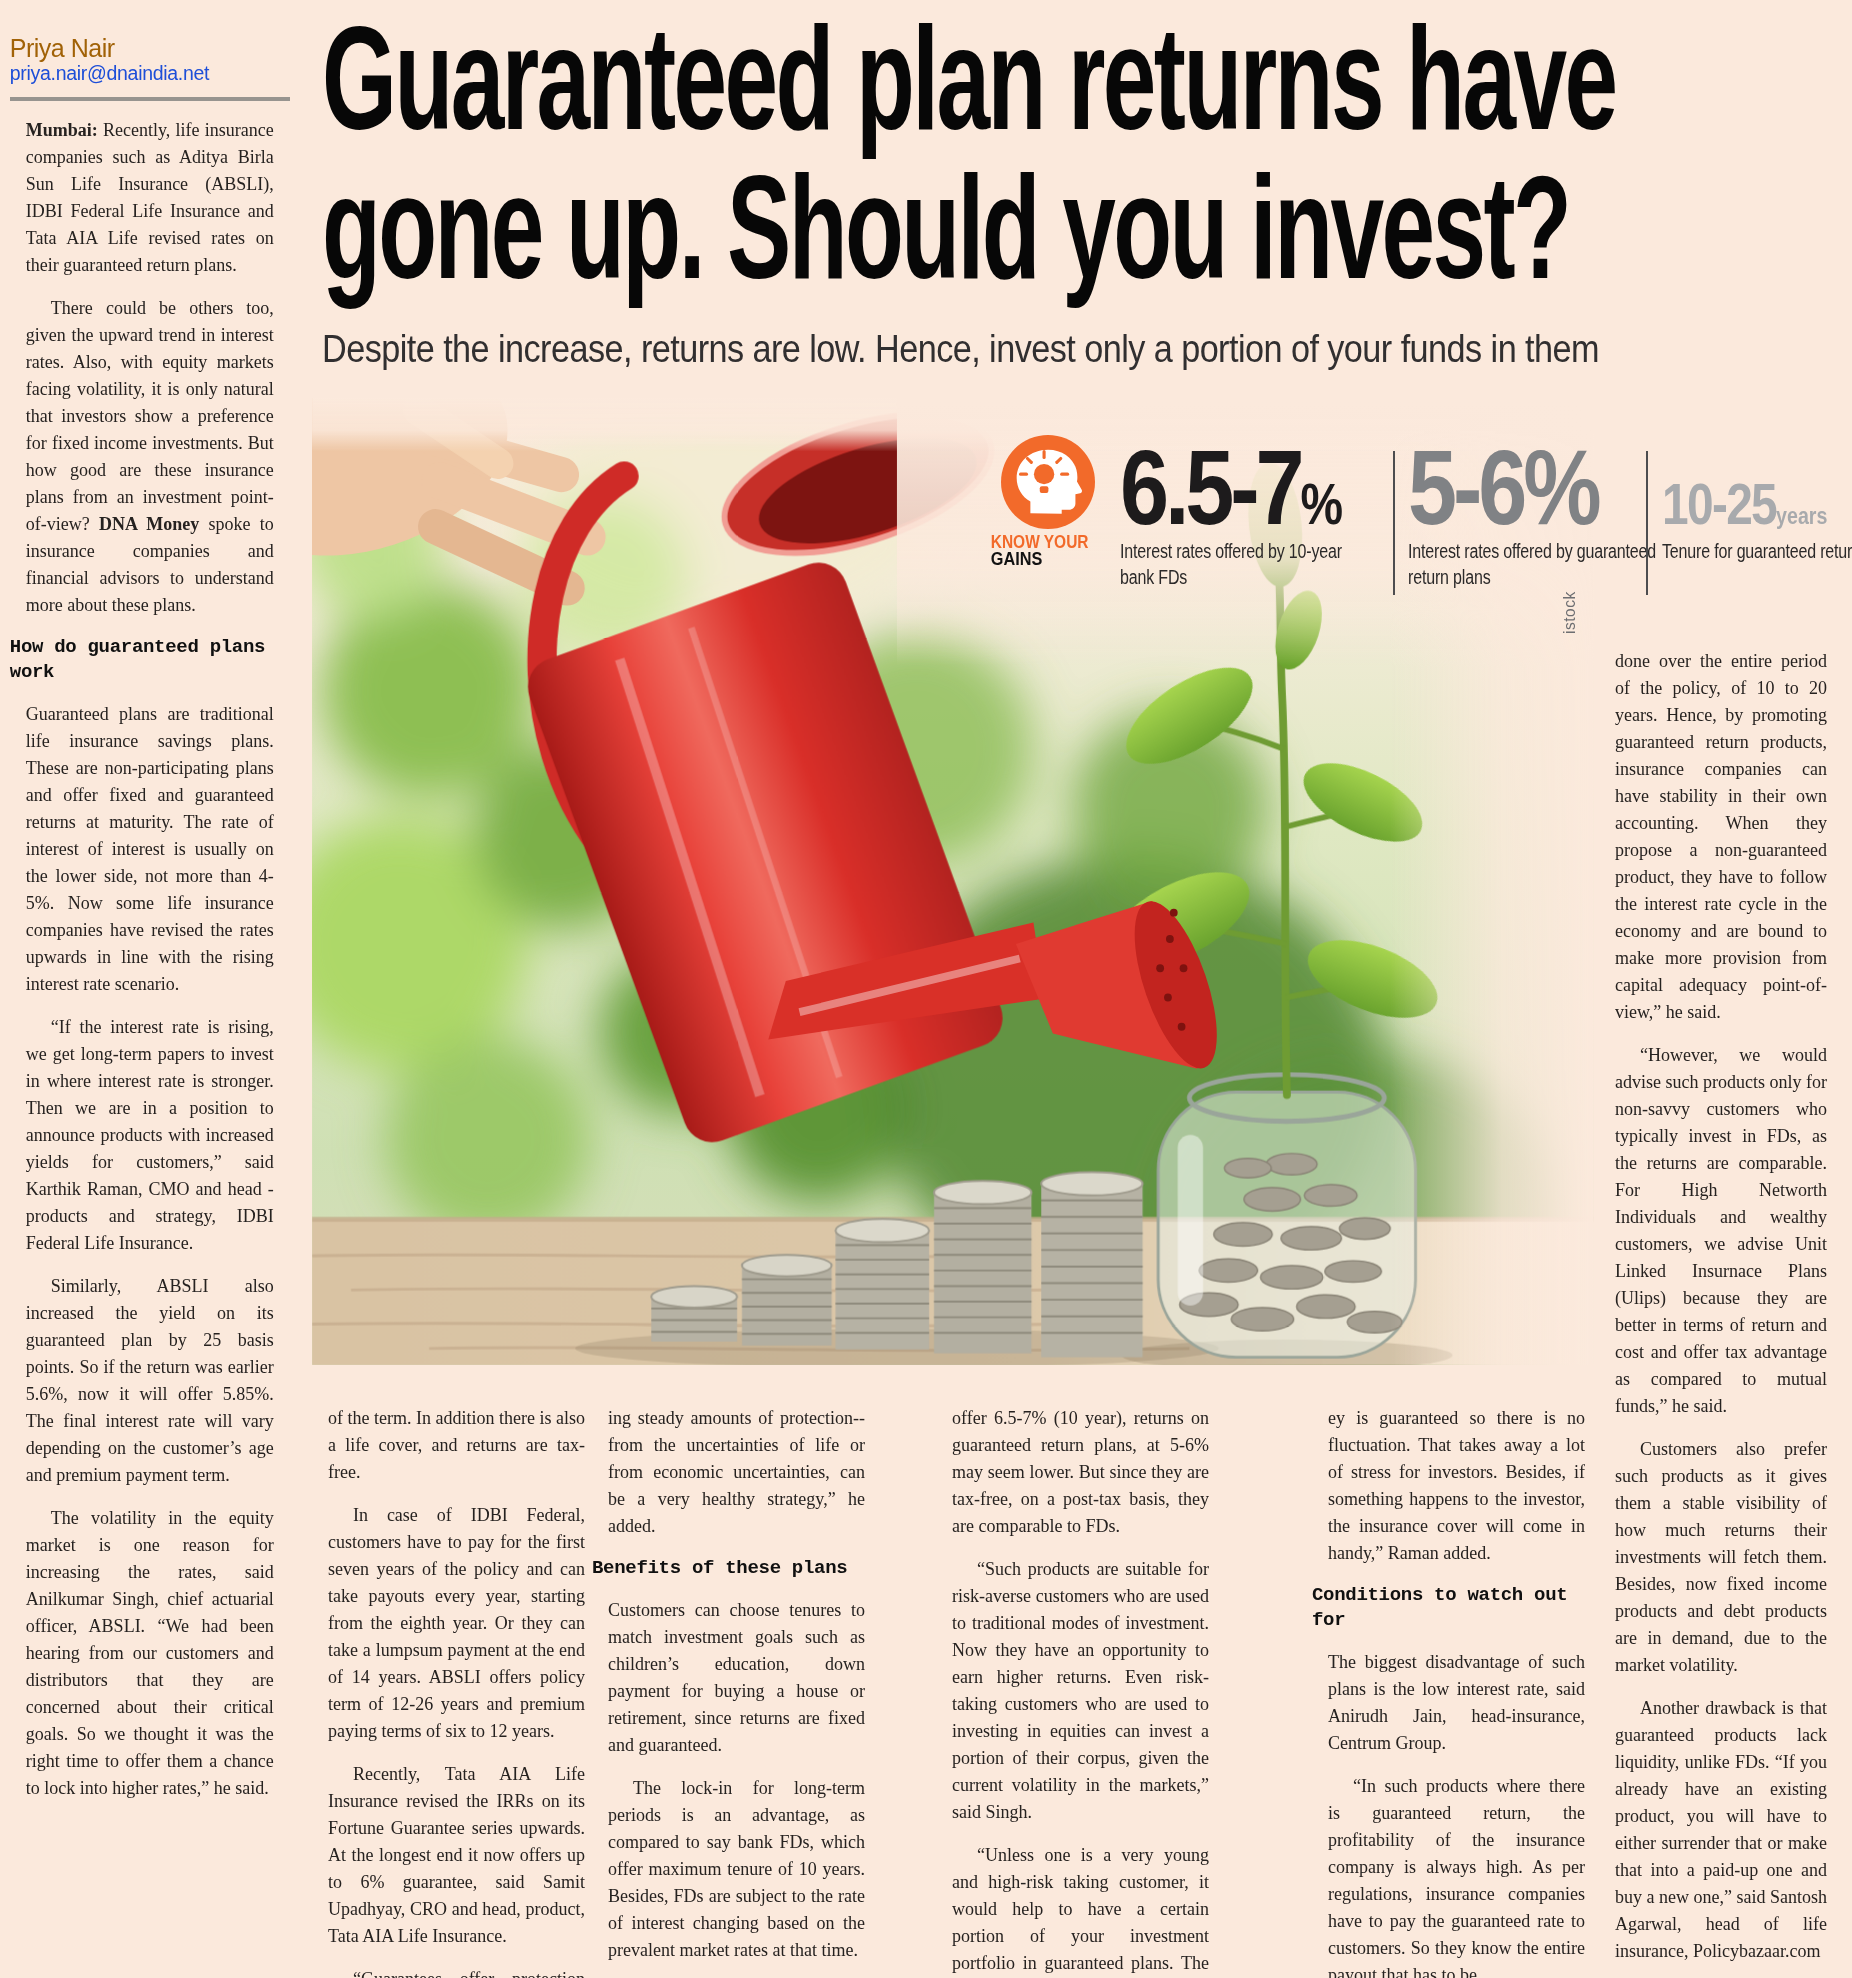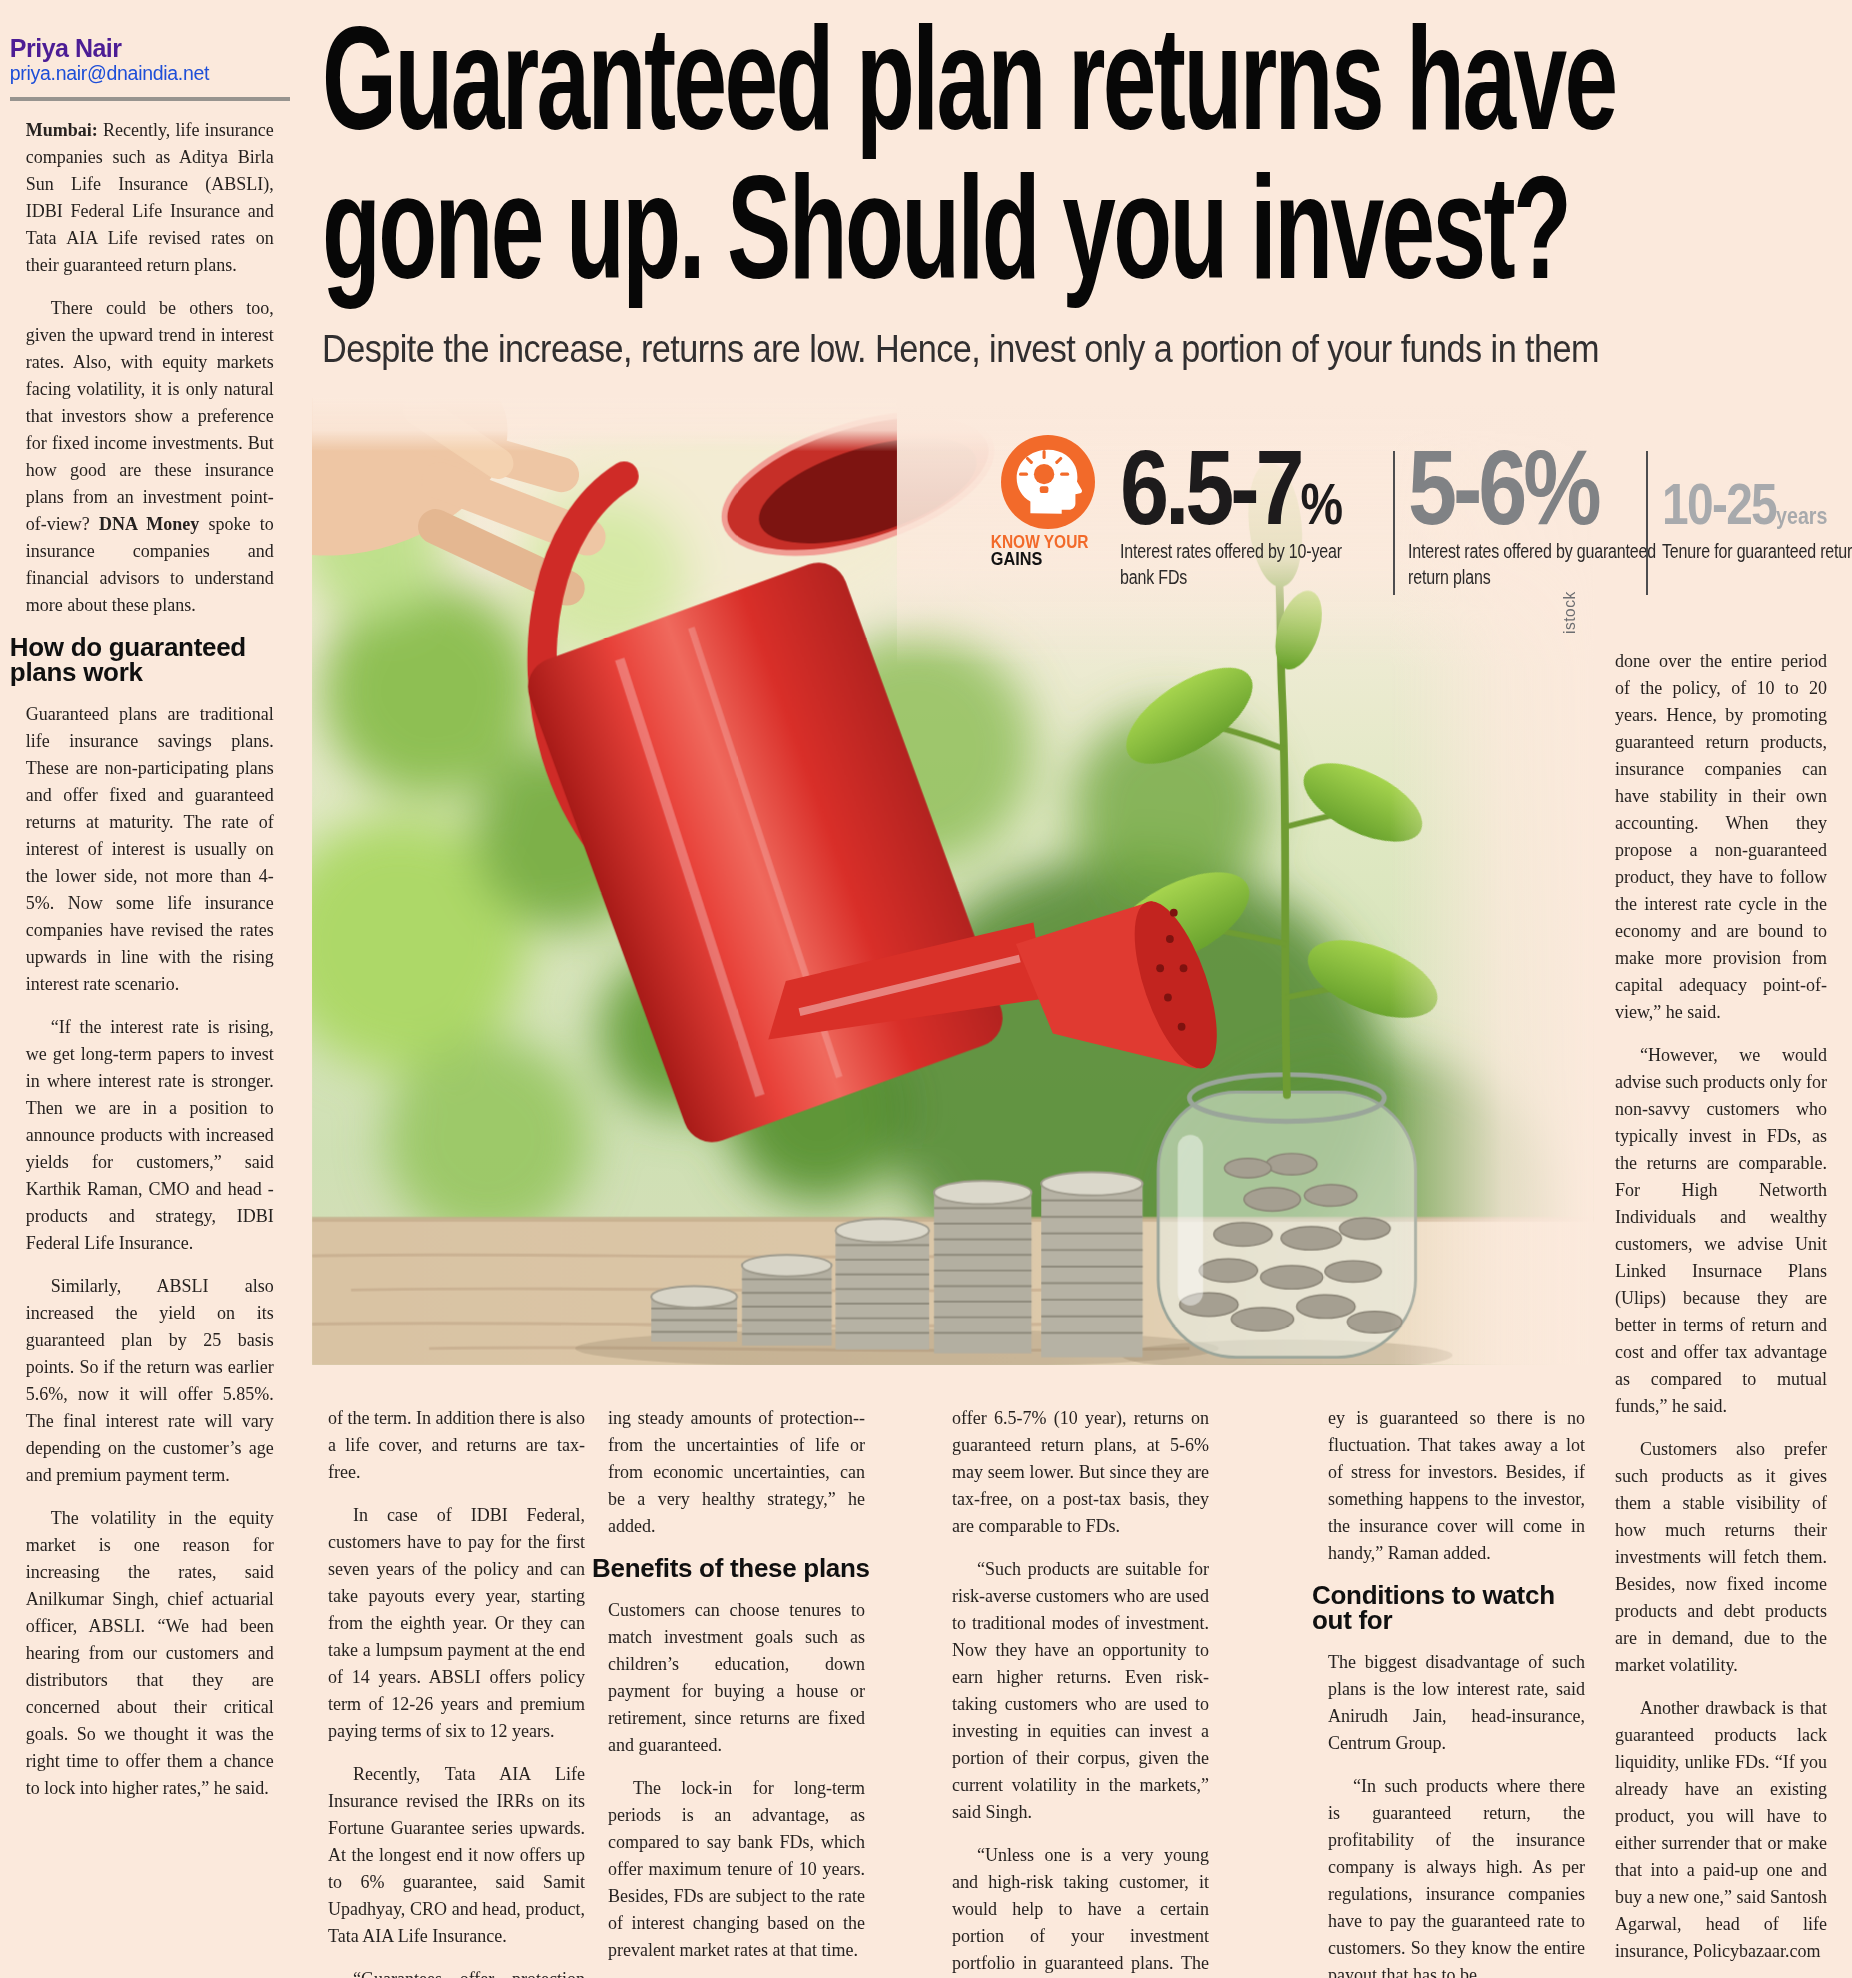--- a/index.html
+++ b/index.html
@@ -1,29 +1,29 @@
 <!DOCTYPE html>
 <html><head>
 <meta charset="utf-8">
 <style>
   html,body{margin:0;padding:0;background:#e8e0d6;}
   .page{position:relative;width:1853px;height:1979px;background:#fbe9dc;overflow:hidden;
         font-family:"Liberation Serif",serif;color:#262220;}
 
   
   .col1{position:absolute;left:9.8px;top:35px;width:280px;}
-  .byline-name{font-family:"Liberation Sans",sans-serif;font-weight:700;font-size:25px;
-               line-height:27px;color:#4c1d95;letter-spacing:-0.5px;}
+  .byline-name{font-family:"Liberation Sans",sans-serif;font-weight:400;font-size:25px;
+               line-height:27px;color:#a16207;letter-spacing:-0.5px;}
   .byline-email{font-family:"Liberation Sans",sans-serif;font-size:19.5px;line-height:23.4px;
                 color:#1d4ed8;letter-spacing:-0.3px;}
   .byline-rule{height:3.9px;background:#97948f;margin:11.7px 0 13.7px 0;border:none;}
 
   .art p{margin:16px;font-size:18px;line-height:27px;text-align:justify;}
   .art p.ind{text-indent:25px;}
-  .art h3{font-family:Liberation Sans, sans-serif;font-weight:700;font-size:26px;
+  .art h3{font-family:Liberation Mono, monospace;font-weight:700;font-size:19px;
           line-height:25px;margin:8.8px 0 2.9px 0;color:#101010;letter-spacing:-0.3px;}
   .b{font-weight:bold;}
 
   
   .hl{position:absolute;left:322px;white-space:nowrap;font-family:"Liberation Sans",sans-serif;
       font-weight:700;font-size:146px;line-height:1;letter-spacing:-3.9px;color:#070707;
       transform:scaleX(0.66);transform-origin:0 0;}
   .hl1{top:5.9px;} .hl2{top:155px;}
   .subhead{position:absolute;left:322px;top:328px;white-space:nowrap;
            font-family:"Liberation Sans",sans-serif;font-weight:400;font-size:38px;

